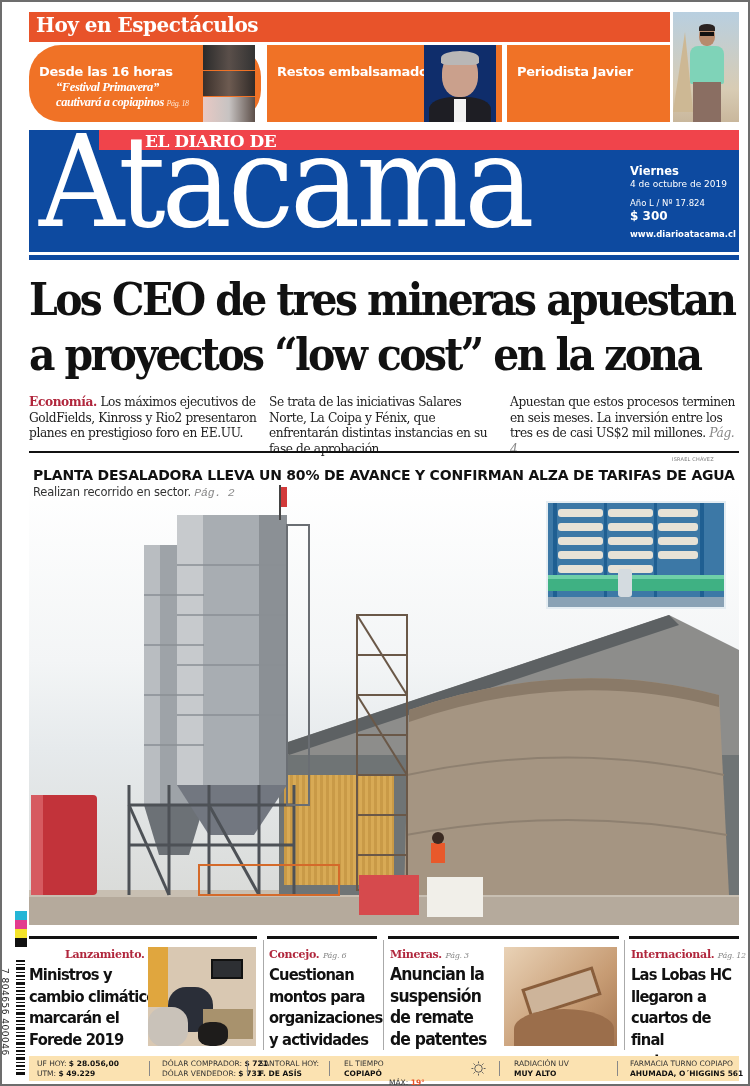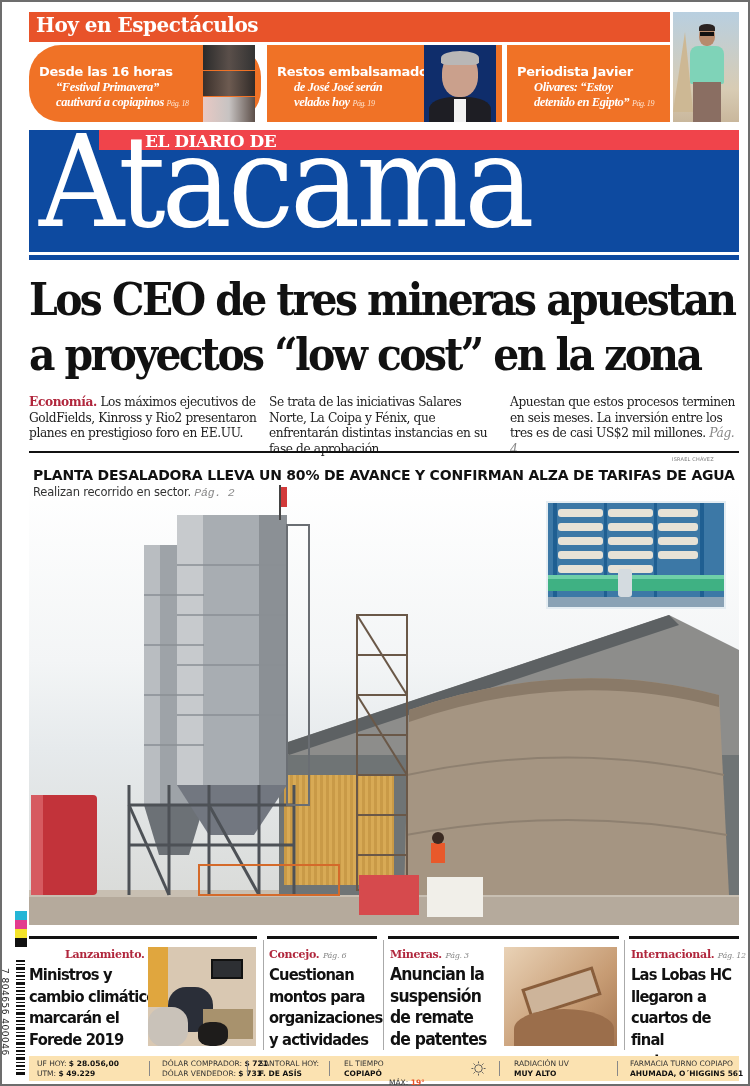--- a/index.html
+++ b/index.html
@@ -86,55 +86,52 @@
   </div>
 </div>
 <div class="esp-photo" style="left:203px;top:45px;width:52px;height:77px;">
   <div class="p-band" style="top:0;height:25px;background:linear-gradient(90deg,#2b2b2b,#5a4f4a,#333);"></div>
   <div class="p-band" style="top:26px;height:25px;background:linear-gradient(90deg,#3a302b,#6d5b51,#2f2a28);"></div>
   <div class="p-band" style="top:52px;height:25px;background:linear-gradient(90deg,#e8c9c4,#c7c3c2,#5c4e48);"></div>
 </div>
 
 <div class="esp-card" style="left:267px;width:235px;">
   <div class="k">Restos embalsamados</div>
-  <div class="it">
-    <span>de José José serán</span><br>
-    <span>velados hoy</span>
-    <span class="pg">Pág. 19</span>
-  </div>
 </div>
 <div class="esp-photo" style="left:424px;top:45px;width:72px;height:77px;background:#0f2d6b;">
   <div style="position:absolute;left:18px;top:8px;width:36px;height:44px;border-radius:45%;background:#caa08c;"></div>
   <div style="position:absolute;left:17px;top:6px;width:38px;height:14px;border-radius:50% 50% 20% 20%;background:#b9b7b6;"></div>
   <div style="position:absolute;left:5px;top:52px;width:62px;height:30px;border-radius:40% 40% 0 0;background:#1e1e24;"></div>
   <div style="position:absolute;left:30px;top:54px;width:12px;height:23px;background:#f2f2f2;"></div>
 </div>
 
 <div class="esp-card" style="left:507px;width:163px;">
   <div class="k">Periodista Javier</div>
-  <div class="it">
-    <span>Olivares: “Estoy</span><br>
-    <span>detenido en Egipto”</span>
-    <span class="pg">Pág. 19</span>
-  </div>
 </div>
 <div class="esp-right-photo">
   <div style="position:absolute;left:0;top:20px;width:20px;height:80px;background:#cdb894;clip-path:polygon(0 100%,100% 100%,60% 0);"></div>
   <div style="position:absolute;left:26px;top:14px;width:16px;height:20px;border-radius:45%;background:#b78a6c;"></div>
   <div style="position:absolute;left:26px;top:12px;width:16px;height:7px;border-radius:50% 50% 0 0;background:#2a2220;"></div>
   <div style="position:absolute;left:27px;top:20px;width:14px;height:4px;background:#111;"></div>
   <div style="position:absolute;left:17px;top:34px;width:34px;height:38px;border-radius:8px 8px 2px 2px;background:#7fd3b8;"></div>
   <div style="position:absolute;left:20px;top:70px;width:28px;height:40px;background:#8a6e62;"></div>
 </div>
 
 <div class="mast">
   <div class="mast-red"></div>
   <div class="mast-eldiario">EL DIARIO DE</div>
   <div class="mast-logo">Atacama</div>
   <div class="mast-bottom-line"></div>
+  <div class="mast-info">
+    <div class="mi-day">Viernes</div>
+    <div class="mi-date">4 de octubre de 2019</div>
+    <div class="mi-ano">Año L / Nº 17.824</div>
+    <div class="mi-price">$ 300</div>
+    <div class="mi-web">www.diarioatacama.cl</div>
+  </div>
 </div>
 
 <div class="headline">
   <div>Los CEO de tres mineras apuestan</div>
   <div>a proyectos “low cost” en la zona</div>
 </div>
 
 <div class="deck" style="left:29px;"><span class="sec">Economía.</span><span> Los máximos ejecutivos de GoldFields, Kinross y Rio2 presentaron planes en prestigioso foro en EE.UU.</span></div>
 <div class="deck" style="left:269px;"><span>Se trata de las iniciativas Salares Norte, La Coipa y Fénix, que enfrentarán distintas instancias en su fase de aprobación.</span></div>
 <div class="deck" style="left:510px;"><span>Apuestan que estos procesos terminen en seis meses. La inversión entre los tres es de casi US$2 mil millones. </span><span class="pg">Pág. 4</span></div>

